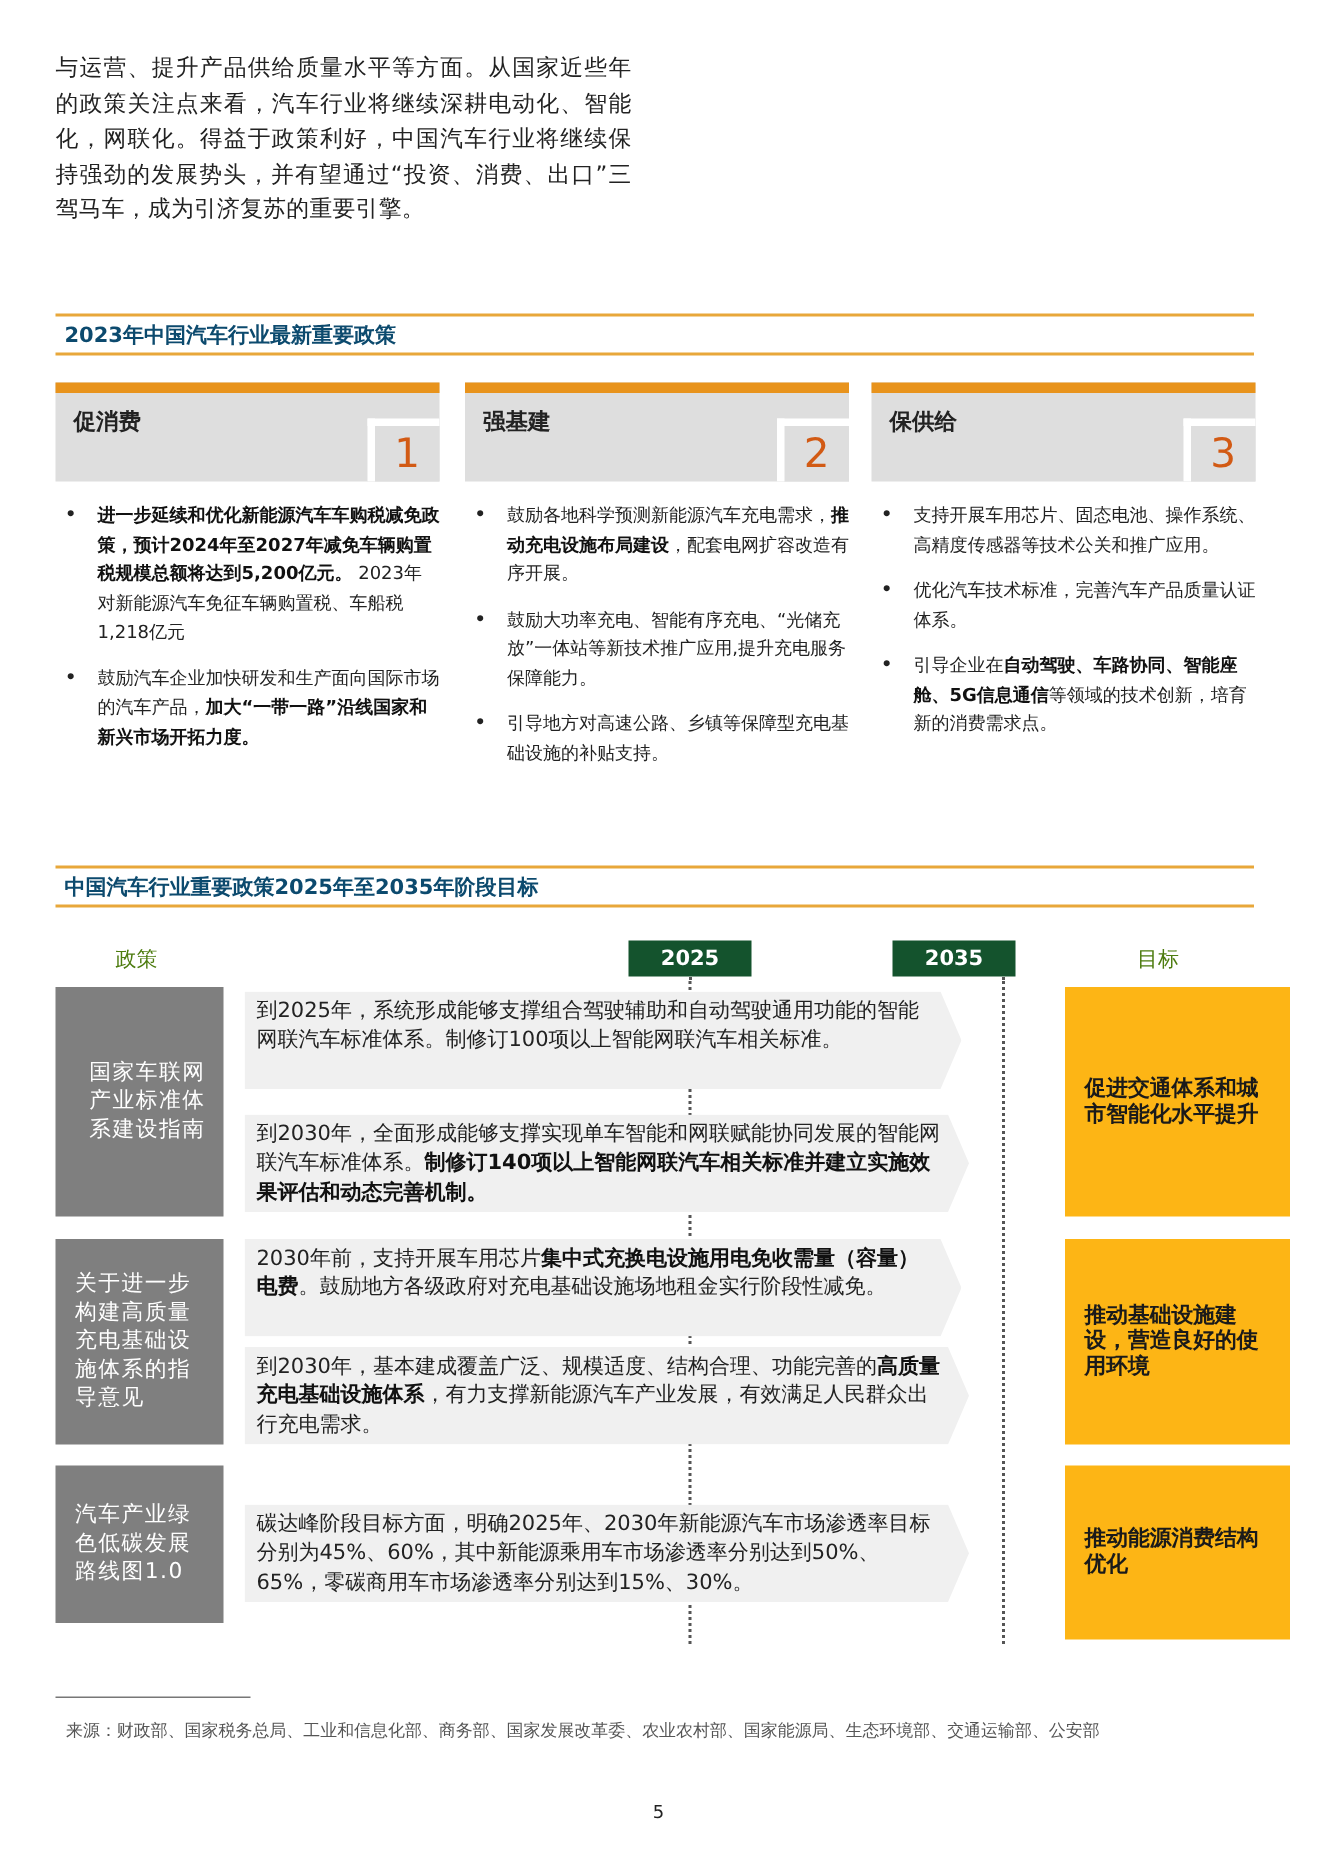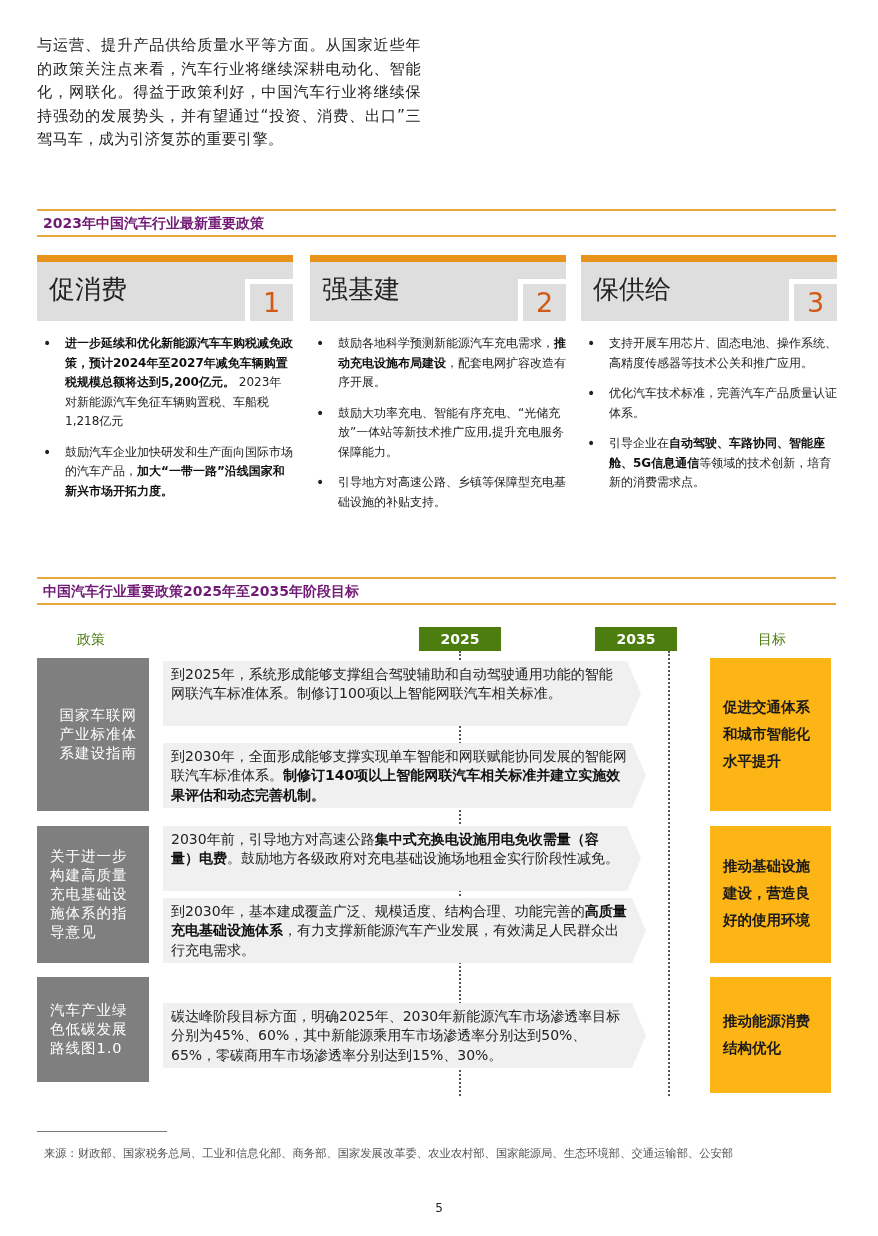--- a/index.html
+++ b/index.html
@@ -7,56 +7,56 @@
     width: 878px; height: 1236px; background: #ffffff; position: relative;
     font-family: "DejaVu Sans", "Liberation Sans", sans-serif; color: #1a1a1a;
     overflow: hidden;
   }
   .intro { position: absolute; top: 34px; left: 37px; width: 805px; display: flex; gap: 36px; }
   .intro p { width: 384px; font-size: 15.2px; line-height: 23.6px; color: #222; text-align: justify; letter-spacing: 0.2px; }
 
   .section-bar {
     position: absolute; left: 37px; width: 799px; height: 28px;
     border-top: 2px solid #e8a73a; border-bottom: 2px solid #e8a73a;
-    font-size: 14px; font-weight: bold; padding: 4px 6px; color: #701a75;
+    font-size: 14px; font-weight: bold; padding: 4px 6px; color: #0c4a6e;
   }
 
   .pillar { position: absolute; top: 255px; width: 256px; }
   .pillar .head { height: 66px; background: #dedede; border-top: 7px solid #e8931c; position: relative; }
-  .pillar .head .title { position: absolute; top: 10px; left: 12px; font-size: 26px; font-weight: normal; color: #222; }
+  .pillar .head .title { position: absolute; top: 10px; left: 12px; font-size: 15px; font-weight: bold; color: #222; }
   .pillar .head .num {
     position: absolute; right: 0; bottom: 0; width: 48px; height: 42px;
     background: #dedede; border-left: 5px solid #fff; border-top: 5px solid #fff;
     color: #d25a14; font-size: 27px; text-align: center; line-height: 38px;
   }
   .pillar ul { list-style: none; margin-top: 13px; }
   .pillar li { position: relative; padding-left: 28px; font-size: 12px; line-height: 19.5px; margin-bottom: 11px; color: #222; }
   .pillar li::before { content: "•"; position: absolute; left: 6px; top: 0; font-size: 14px; }
   .pillar b { font-weight: bold; color: #111; }
 
   .col-head { position: absolute; top: 631px; font-size: 14px; color: #4d7c0f; }
   .year-tag {
-    position: absolute; top: 627px; height: 24px; width: 82px; background: #4d7c0f; color: #fff;
+    position: absolute; top: 627px; height: 24px; width: 82px; background: #14532d; color: #fff;
     font-weight: bold; font-size: 14px; text-align: center; line-height: 24px;
   }
   .vline { position: absolute; width: 0; border-left: 2px dotted #555; }
 
   .policy {
     position: absolute; left: 37px; width: 112px; background: #7f7f7f; color: #fff;
     font-size: 14.5px; line-height: 19px; padding: 0 12px 0 13px; display: flex; align-items: center; letter-spacing: 1px;
   }
   .arrow {
     position: absolute; left: 163px; height: 65px; background: #f0f0f0;
     clip-path: polygon(0 0, calc(100% - 14px) 0, 100% 50%, calc(100% - 14px) 100%, 0 100%);
     font-size: 14px; line-height: 19.3px; padding: 4px 18px 4px 8px; color: #222;
   }
   .arrow b { font-weight: bold; color: #111; }
   .goal {
-    position: absolute; left: 710px; width: 121px; background: #fdb515; color: #1a1a1a;
-    font-weight: bold; font-size: 14.5px; line-height: 27px; padding: 0 12px 0 13px;
+    position: absolute; left: 710px; width: 150px; background: #fdb515; color: #1a1a1a;
+    font-weight: bold; font-size: 14.5px; line-height: 17px; padding: 0 12px 0 13px;
     display: flex; align-items: center;
   }
 
   .foot-rule { position: absolute; top: 1131px; left: 37px; width: 130px; border-top: 1px solid #777; }
   .source { position: absolute; top: 1146px; left: 44px; font-size: 11.3px; color: #555; }
   .page-num { position: absolute; top: 1201px; left: 0; width: 878px; text-align: center; font-size: 12px; color: #222; }
 </style>
 </head>
 <body>
 
@@ -109,23 +109,23 @@
 <div class="year-tag" style="left:595px;">2035</div>
 <div class="vline" style="left:459px; top:651px; height:445px;"></div>
 <div class="vline" style="left:668px; top:651px; height:445px;"></div>
 
 <div class="policy" style="top:658px; height:153px;text-align:right;">国家车联网产业标准体系建设指南</div>
 <div class="arrow" style="top:661px; width:478px;"><span>到2025年，系统形成能够支撑组合驾驶辅助和自动驾驶通用功能的智能网联汽车标准体系。制修订100项以上智能网联汽车相关标准。</span></div>
 <div class="arrow" style="top:743px; width:483px;"><span>到2030年，全面形成能够支撑实现单车智能和网联赋能协同发展的智能网联汽车标准体系。</span><b>制修订140项以上智能网联汽车相关标准并建立实施效果评估和动态完善机制。</b></div>
 <div class="goal" style="top:658px; height:153px;">促进交通体系和城市智能化水平提升</div>
 
 <div class="policy" style="top:826px; height:137px;">关于进一步构建高质量充电基础设施体系的指导意见</div>
-<div class="arrow" style="top:826px; width:478px;"><span>2030年前，引导地方对高速公路</span><b>集中式充换电设施用电免收需量（容量）电费</b><span>。鼓励地方各级政府对充电基础设施场地租金实行阶段性减免。</span></div>
+<div class="arrow" style="top:826px; width:478px;"><span>2030年前，支持开展车用芯片</span><b>集中式充换电设施用电免收需量（容量）电费</b><span>。鼓励地方各级政府对充电基础设施场地租金实行阶段性减免。</span></div>
 <div class="arrow" style="top:898px; width:483px;"><span>到2030年，基本建成覆盖广泛、规模适度、结构合理、功能完善的</span><b>高质量充电基础设施体系</b><span>，有力支撑新能源汽车产业发展，有效满足人民群众出行充电需求。</span></div>
-<div class="goal" style="top:826px; height:137px;font-family:Liberation Mono, monospace;">推动基础设施建设，营造良好的使用环境</div>
+<div class="goal" style="top:826px; height:137px;">推动基础设施建设，营造良好的使用环境</div>
 
 <div class="policy" style="top:977px; height:105px;">汽车产业绿色低碳发展路线图1.0</div>
 <div class="arrow" style="top:1003px; width:483px;"><span>碳达峰阶段目标方面，明确2025年、2030年新能源汽车市场渗透率目标分别为45%、60%，其中新能源乘用车市场渗透率分别达到50%、65%，零碳商用车市场渗透率分别达到15%、30%。</span></div>
 <div class="goal" style="top:977px; height:116px;">推动能源消费结构优化</div>
 
 <div class="foot-rule"></div>
 <div class="source">来源：财政部、国家税务总局、工业和信息化部、商务部、国家发展改革委、农业农村部、国家能源局、生态环境部、交通运输部、公安部</div>
 <div class="page-num">5</div>
 
 </body></html>

